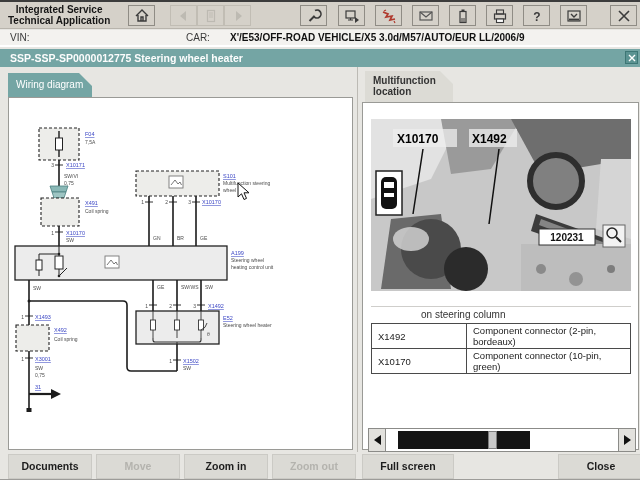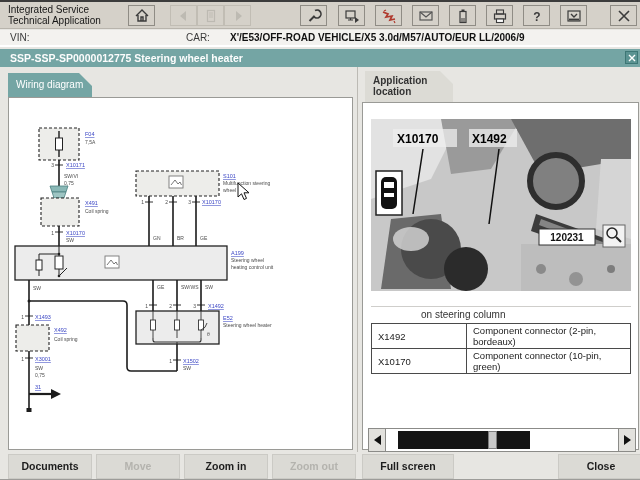--- a/index.html
+++ b/index.html
@@ -5,22 +5,22 @@
   * { margin:0; padding:0; box-sizing:border-box; }
   html,body { background:#fff; }
   body { font-family:"Liberation Sans", sans-serif; }
   .screen {
     position:relative; width:640px; height:480px; overflow:hidden;
     background:#e7e6e2; border-top:2px solid #3c3c3c;
   }
   
   .toolbar { position:absolute; top:0; left:0; width:640px; height:27px;
     background:#d5d1c9; border-bottom:1px solid #b8b4ac; }
-  .app-title { position:absolute; left:8px; top:2px; font-size:10px; font-weight:normal;
-    line-height:11px; color:#161616; }
+  .app-title { position:absolute; left:8px; top:2px; font-size:10px; font-weight:bold;
+    line-height:11px; color:#161616;text-align:center; }
   .tbtn { position:absolute; top:3px; width:27px; height:21px; background:#d5d1c9;
     border:1px solid #8f8c85; display:flex; align-items:center; justify-content:center; }
   .tbtn.disabled { border-color:#c1bdb4; }
   .tbtn svg { display:block; }
   
   .vin-row { position:absolute; top:28px; left:0; width:640px; height:17px;
     background:#f3f2ef; border-bottom:2px solid #ffffff; }
   .vin-label { position:absolute; left:10px; top:2px; font-size:10px; color:#3a3a3a; }
   .car-label { position:absolute; left:186px; top:2px; font-size:10px; color:#3a3a3a; }
   .car-value { position:absolute; left:230px; top:2px; font-size:10px; font-weight:bold; color:#111; }
@@ -171,21 +171,21 @@
       <svg width="8" height="8" viewBox="0 0 8 8">
           <path d="M1 1 L7 7 M7 1 L1 7" stroke="#fff" stroke-width="1.4"></path>
         </svg>
     </span>
   </div>
 
   <div class="tab-left">
     <span>Wiring diagram</span>
   </div>
   <div class="tab-right">
-    <div>Application</div>
+    <div>Multifunction</div>
     <div>location</div>
   </div>
   <div class="v-divider"></div>
 
   <div class="panel-left">
     <svg width="343" height="351" viewBox="0 0 343 351">
 
       <g stroke="#1c1c1c" stroke-width="1.6" fill="none">
         <path d="M50 62 V97"></path>
         <path d="M50 128 V148"></path>

